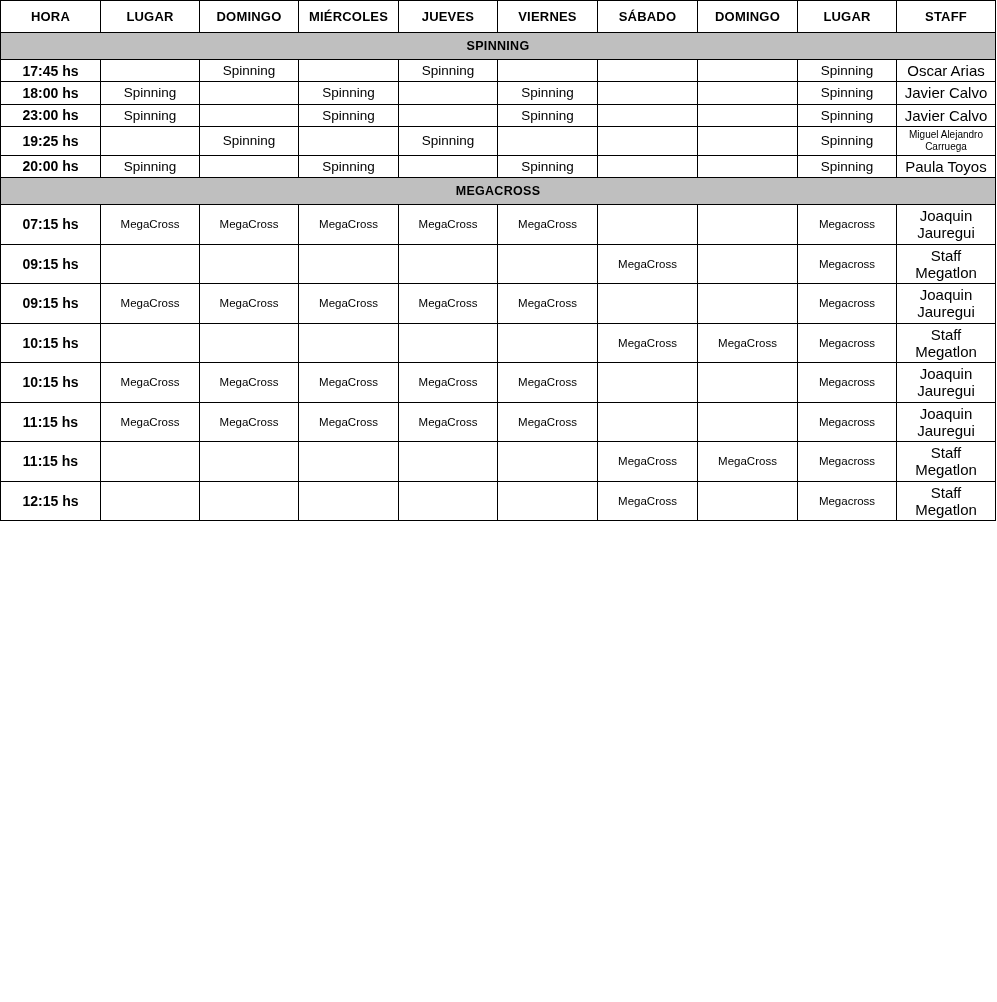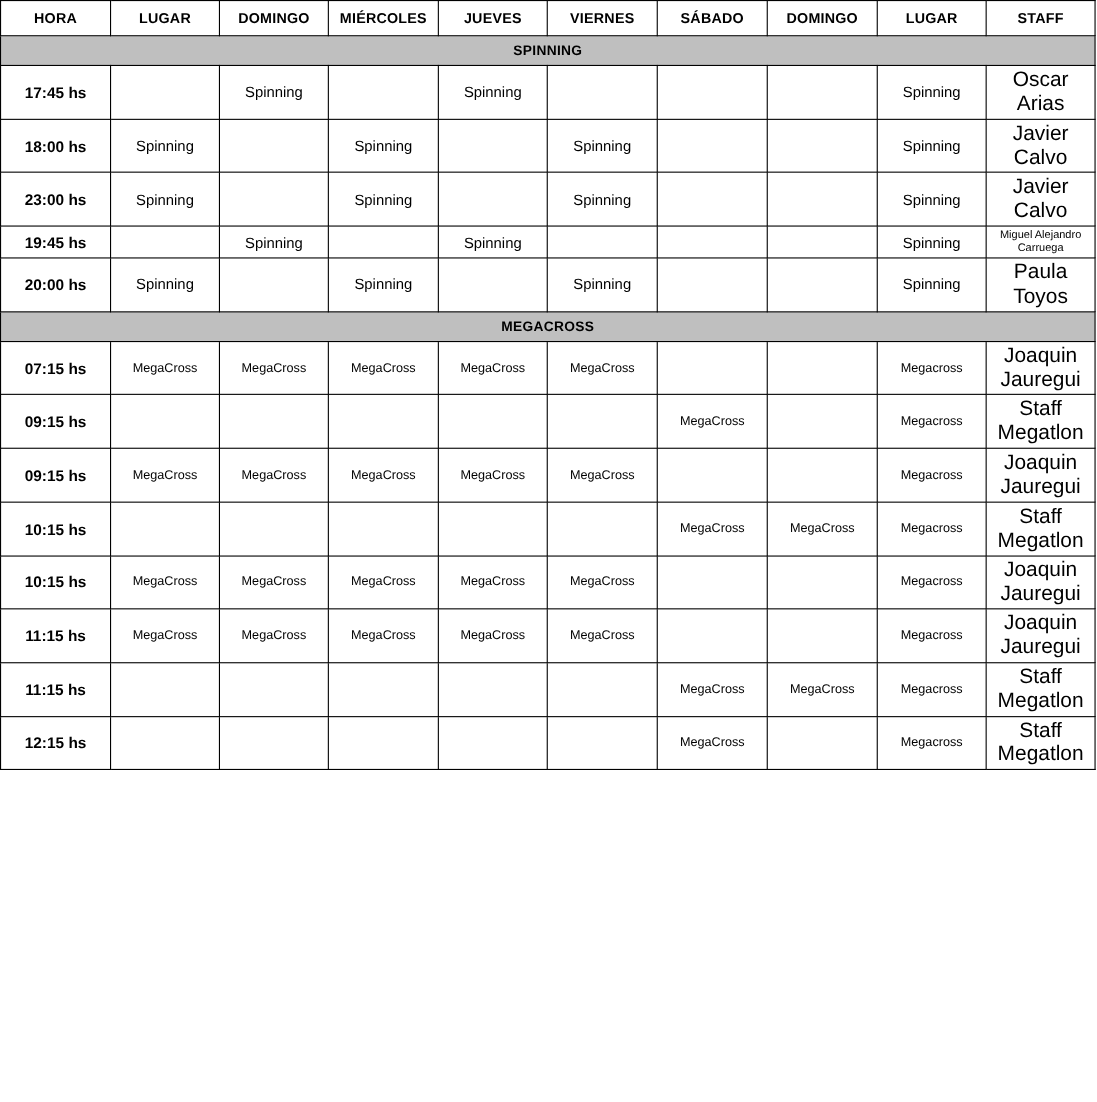--- a/index.html
+++ b/index.html
@@ -50,21 +50,21 @@
   td.day.small {
     font-size: 11.5px;
   }
   td.lugar {
     font-size: 13.5px;
   }
   td.lugar.small {
     font-size: 11.5px;
   }
   td.staff {
-    font-size: 19px;
+    font-size: 15px;
     line-height: 1.15;
   }
   td.staff.tiny {
     font-size: 10px;
     line-height: 1.2;
   }
   
   col.c-hora    { width: 100px; }
   col.c-day     { width: 99px; }
   col.c-day2    { width: 100px; }
@@ -135,21 +135,21 @@
         <td class="day"></td>
         <td class="day">Spinning</td>
         <td class="day"></td>
         <td class="day">Spinning</td>
         <td class="day"></td>
         <td class="day"></td>
         <td class="lugar">Spinning</td>
         <td class="staff">Javier Calvo</td>
       </tr>
       <tr>
-        <td class="hora">19:45 hs</td>
+        <td class="hora">19:25 hs</td>
         <td class="day"></td>
         <td class="day">Spinning</td>
         <td class="day"></td>
         <td class="day">Spinning</td>
         <td class="day"></td>
         <td class="day"></td>
         <td class="day"></td>
         <td class="lugar">Spinning</td>
         <td class="staff tiny">Miguel Alejandro Carruega</td>
       </tr>

